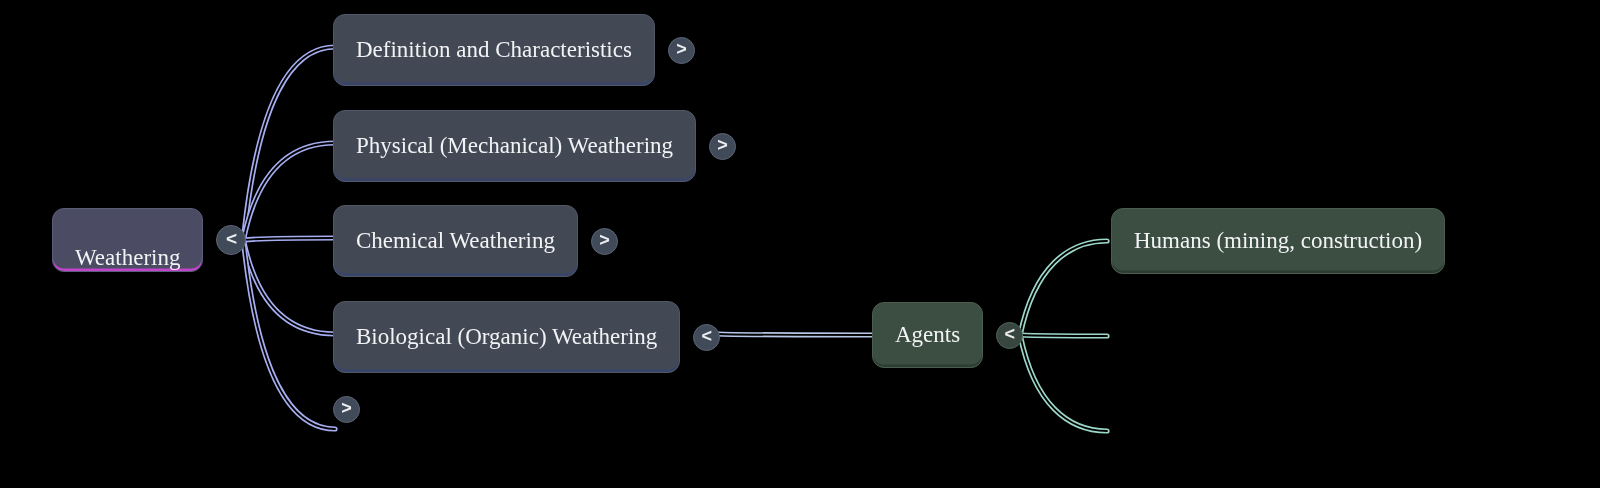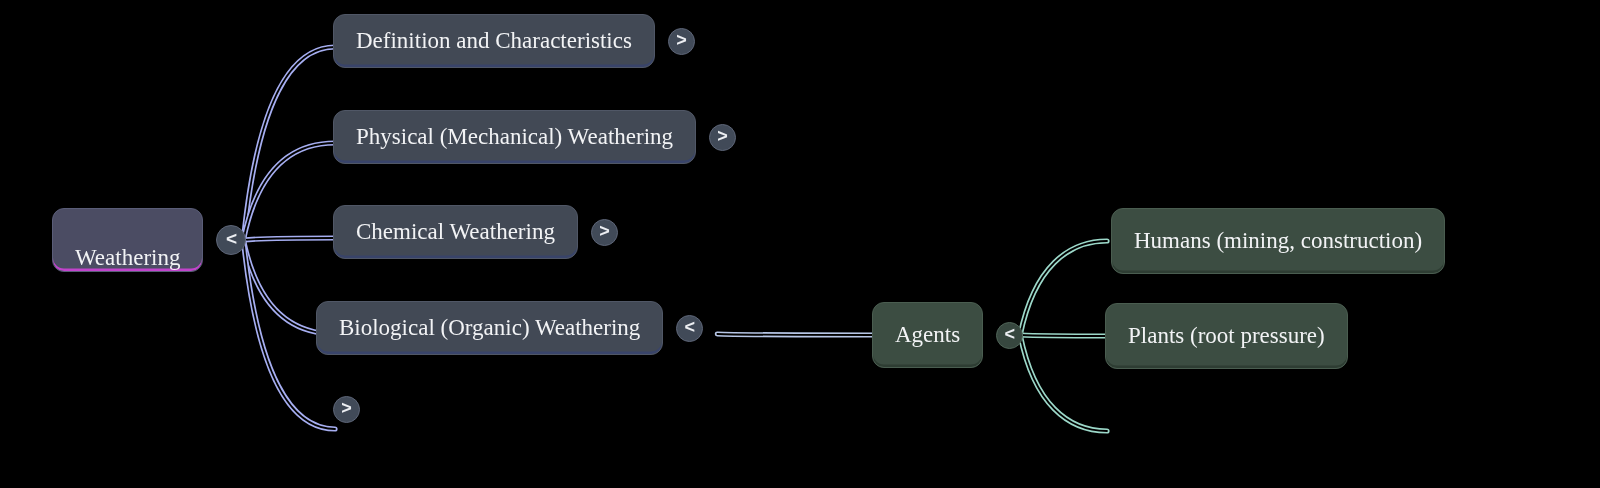--- a/index.html
+++ b/index.html
@@ -16,21 +16,21 @@
   .node {
     display: flex; align-items: center;
     padding: 0 22px;
     border-radius: 12px;
     white-space: nowrap;
     font-size: 23px;
     color: var(--nodeText, #f2f3f5);
     box-sizing: border-box;
   }
   .node.slate {
-    height: 54px;
+    height: 72px;
     background: var(--slateFill);
     border: 1.5px solid var(--slateBorder);
     box-shadow: inset 0 -2.5px 0 var(--slateUnderline);
   }
   .node.root-node {
     height: 64px;
     background: var(--rootFill);
     border: 1.5px solid var(--rootBorder);
     box-shadow: inset 0 -2.5px 0 var(--rootUnderline);
     align-items: flex-end;
@@ -104,21 +104,21 @@
     <div class="toggle slate-t" id="toggle-physical">&gt;</div>
   </div>
 
   <div class="row" style="left:333px; top:205px;">
     <div class="node slate" id="node-chemical">
       <span>Chemical Weathering</span>
     </div>
     <div class="toggle slate-t" id="toggle-chemical">&gt;</div>
   </div>
 
-  <div class="row" style="left:316px; top:301px;">
+  <div class="row" style="left:333px; top:301px;">
     <div class="node slate" id="node-biological">
       <span>Biological (Organic) Weathering</span>
     </div>
     <div class="toggle slate-t" id="toggle-biological">&lt;</div>
   </div>
 
   <div class="row" style="left:333px; top:396px;">
     <div class="toggle slate-t" id="toggle-climatic">&gt;</div>
   </div>
 
@@ -128,20 +128,15 @@
     </div>
     <div class="toggle green-t" id="toggle-agents">&lt;</div>
   </div>
 
   <div class="row" style="left:1105px; top:208px;padding-left:6px;">
     <div class="node green" id="node-humans">
       <span>Humans (mining, construction)</span>
     </div>
   </div>
 
-  <div class="row" style="left:1105px; top:303px;">
-    <div class="node green" id="node-plants">
-      <span>Plants (root pressure)</span>
-    </div>
-  </div>
 
 
 </div>
 
 </body></html>

